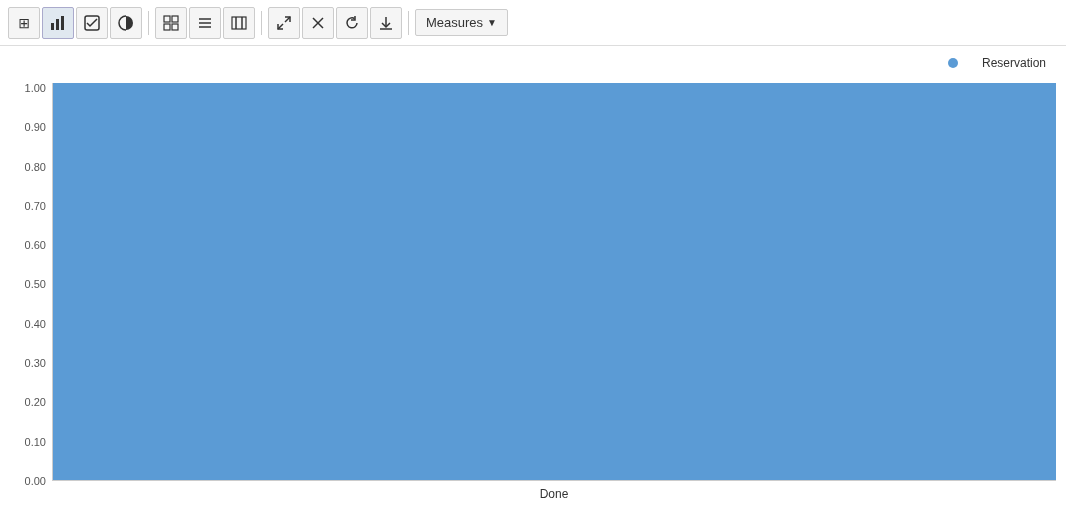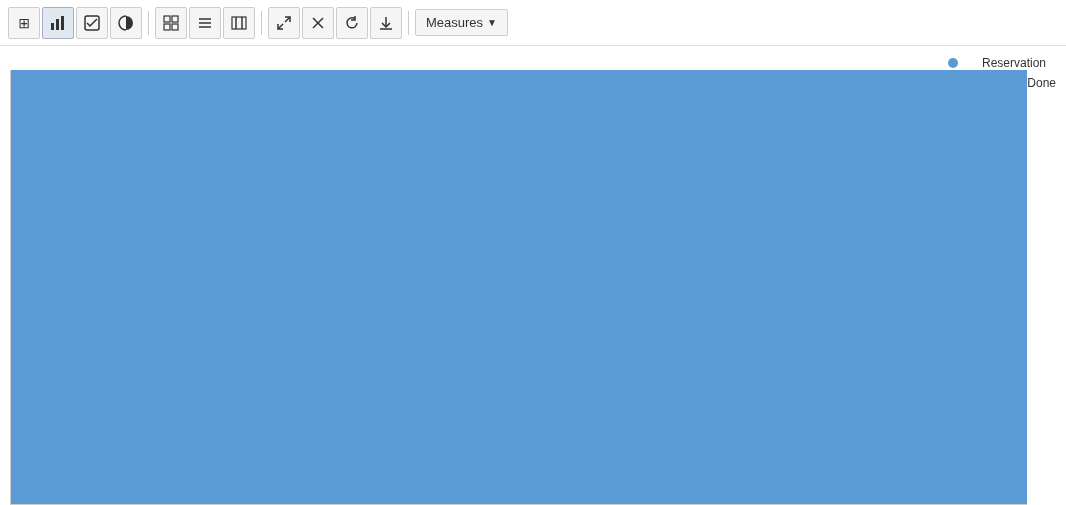--- a/index.html
+++ b/index.html
@@ -55,21 +55,21 @@
       flex-direction: column;
       height: calc(505px - 46px);
       padding: 10px 10px 0 10px;
     }
 
     
     #legend {
       display: flex;
       justify-content: flex-end;
       padding-right: 10px;
-      padding-bottom: 0;
+      padding-bottom: 13px;
       align-items: center;
       gap: 24px;
     }
     .legend-dot {
       width: 10px;
       height: 10px;
       border-radius: 50%;
       background: #5b9bd5;
       flex-shrink: 0;
     }
@@ -92,20 +92,21 @@
       width: 42px;
       text-align: right;
       flex-shrink: 0;
     }
     .y-label { font-size: 11px; color: #555; line-height: 1; }
 
     
     #chart-plot {
       flex: 1;
       display: flex;
+      flex-direction: column;
       position: relative;
       min-height: 0;
     }
 
     
     #grid-area {
       flex: 1;
       position: relative;
       border-left: 1px solid #ccc;
       border-bottom: 1px solid #ccc;
@@ -231,20 +232,33 @@
 
 <div id="chart-container">
 
   <div id="legend">
     <span class="legend-dot" style="background: rgb(91, 155, 213);"></span>
     <span class="legend-label">Reservation</span>
   </div>
 
   <div id="chart-body">
 
+    <div id="y-axis">
+      <span class="y-label">1.00</span>
+      <span class="y-label">0.90</span>
+      <span class="y-label">0.80</span>
+      <span class="y-label">0.70</span>
+      <span class="y-label">0.60</span>
+      <span class="y-label">0.50</span>
+      <span class="y-label">0.40</span>
+      <span class="y-label">0.30</span>
+      <span class="y-label">0.20</span>
+      <span class="y-label">0.10</span>
+      <span class="y-label">0.00</span>
+    </div>
 
     <div id="chart-plot">
       <div id="grid-area">
 
         <div class="grid-line" style="top:10%"></div>
         <div class="grid-line" style="top:20%"></div>
         <div class="grid-line" style="top:30%"></div>
         <div class="grid-line" style="top:40%"></div>
         <div class="grid-line" style="top:50%"></div>
         <div class="grid-line" style="top:60%"></div>

